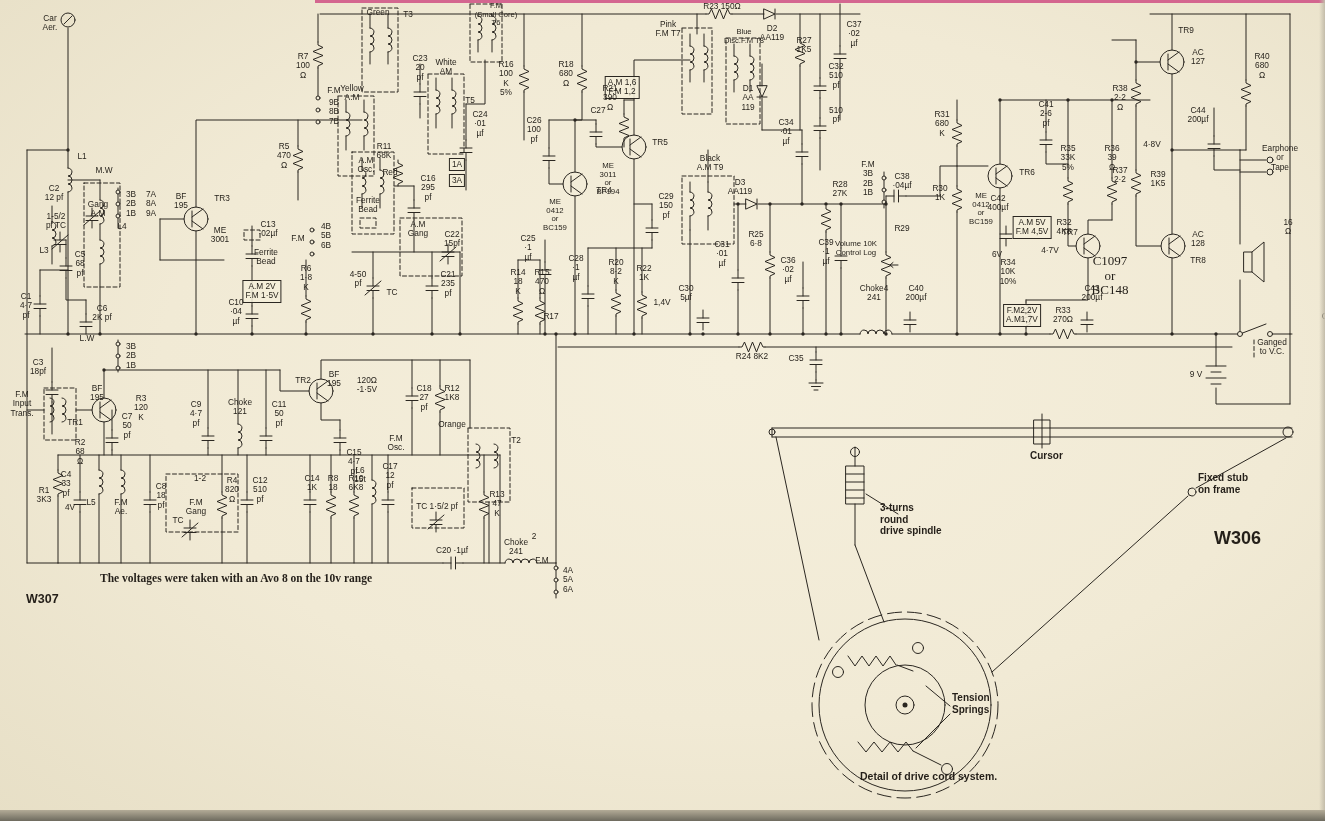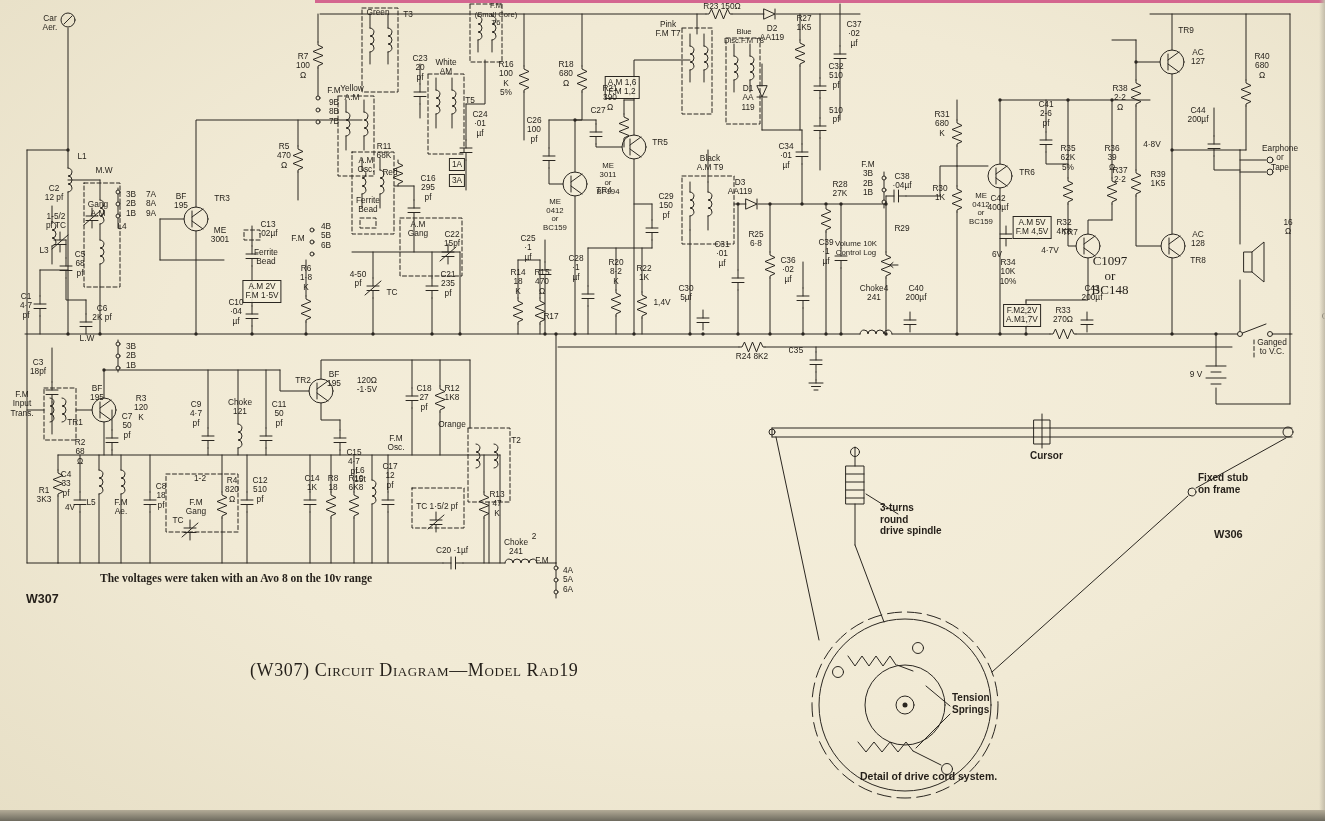--- a/index.html
+++ b/index.html
@@ -16,21 +16,21 @@
   .ink .pad{fill:#f2ecd8;}
   .dash{stroke-dasharray:4 2.5;}
   .labels{position:absolute;left:0;top:0;width:1325px;height:821px;pointer-events:none;}
   .lbl{position:absolute;transform:translateX(-50%);font-size:8.3px;line-height:1.12;text-align:center;
        white-space:pre-line;color:#221e18;letter-spacing:0;}
   .lbl.boxed{border:1px solid #2b2721;padding:1px 2px;background:rgba(244,238,218,.88);}
   .caption{position:absolute;font-family:"Liberation Serif",serif;font-variant:small-caps;
        font-size:18px;letter-spacing:.6px;color:#241f19;white-space:nowrap;}
   .note{position:absolute;font-family:"Liberation Serif",serif;font-weight:700;font-size:11.5px;color:#241f19;white-space:nowrap;}
   .mark{position:absolute;font-weight:700;font-size:12.5px;color:#241f19;}
-  .mark.big{font-size:11px;}
+  .mark.big{font-size:18px;}
   .dlabel{position:absolute;font-size:10px;font-weight:700;line-height:1.15;white-space:pre-line;color:#241f19;}
 </style>
 </head>
 <body>
 
 <div class="page">
 
   <svg class="draw" width="1325" height="821" viewBox="0 0 1325 821">
     <defs>
       <g id="res">
@@ -544,21 +544,21 @@
       <div class="lbl" style="left: 616px; top: 258px;">R20
 8·2
 K</div>
       <div class="lbl" style="left: 644px; top: 264px;">R22
 1K</div>
       <div class="lbl" style="left: 662px; top: 298px;">1,4V</div>
       <div class="lbl" style="left: 551px; top: 312px;">R17</div>
       <div class="lbl" style="left: 686px; top: 284px;">C30
 5µf</div>
       <div class="lbl" style="left: 752px; top: 352px;">R24 8K2</div>
-      <div class="lbl" style="left: 796px; top: 346px; font-family: Liberation Mono, monospace;">C35</div>
+      <div class="lbl" style="left: 796px; top: 354px;">C35</div>
       <div class="lbl" style="left: 874px; top: 284px;">Choke4
 241</div>
       <div class="lbl" style="left: 916px; top: 284px;">C40
 200µf</div>
       <div class="lbl boxed" style="left: 1022px; top: 304px;">F.M2,2V
 A.M1,7V</div>
       <div class="lbl" style="left: 1063px; top: 306px;">R33
 270Ω</div>
       <div class="lbl" style="left: 1092px; top: 284px;">C43
 200µf</div>
@@ -584,21 +584,21 @@
       <div class="lbl" style="left: 1027px; top: 168px;">TR6</div>
       <div class="lbl" style="left: 942px; top: 110px;">R31
 680
 K</div>
       <div class="lbl" style="left: 940px; top: 184px;">R30
 1K</div>
       <div class="lbl" style="left: 1046px; top: 100px;">C41
 2-6
 pf</div>
       <div class="lbl" style="left: 1068px; top: 144px;">R35
-62K
+33K
 5%</div>
       <div class="lbl" style="left: 1112px; top: 144px;">R36
 39
 Ω</div>
       <div class="lbl" style="left: 1120px; top: 166px;">R37
 2·2</div>
       <div class="lbl" style="left: 1158px; top: 170px;">R39
 1K5</div>
       <div class="lbl" style="left: 1152px; top: 140px;">4·8V</div>
       <div class="lbl" style="left: 1120px; top: 84px;">R38
@@ -624,31 +624,31 @@
       <div class="lbl" style="left: 1272px; top: 338px;">Ganged
 to V.C.</div>
       <div class="lbl" style="left: 1196px; top: 370px;">9 V</div>
       <div class="lbl" style="left: 722px; top: 2px;">R23 150Ω</div>
       <div class="lbl" style="left: 668px; top: 20px;">Pink
 F.M T7</div>
       <div class="lbl" style="left: 744px; top: 28px; font-size: 7.6px;">Blue
 Disc.F.M T8</div>
       <div class="lbl" style="left: 772px; top: 24px;">D2
 AA119</div>
-      <div class="lbl" style="left: 804px; top: 14px;">R27
+      <div class="lbl" style="left: 804px; top: 36px;">R27
 1K5</div>
       <div class="lbl" style="left: 836px; top: 62px;">C32
 510
 pf</div>
       <div class="lbl" style="left: 836px; top: 106px;">510
 pf</div>
       <div class="lbl" style="left: 748px; top: 84px;">D1
 AA
 119</div>
-      <div class="lbl" style="left: 786px; top: 118px; margin-top: 24px;">C34
+      <div class="lbl" style="left: 786px; top: 118px;">C34
 ·01
 µf</div>
       <div class="lbl" style="left: 854px; top: 20px;">C37
 ·02
 µf</div>
       <div class="lbl" style="left: 710px; top: 154px;">Black
 A.M T9</div>
       <div class="lbl" style="left: 740px; top: 178px; text-align: center;">D3
 AA119</div>
       <div class="lbl" style="left: 840px; top: 180px;">R28
@@ -671,21 +671,20 @@
       <div class="lbl" style="left: 722px; top: 240px;">C31
 ·01
 µf</div>
       <div class="lbl" style="left: 756px; top: 230px;">R25
 6·8</div>
     </div>
 
   <div class="note" style="left:100px;top:572px">The voltages were taken with an Avo 8 on the 10v range</div>
   <div class="mark" style="left:26px;top:592px">W307</div>
   <div class="mark big" style="left:1214px;top:528px">W306</div>
-  <div class="caption" style="left:250px;top:660px">(W307) Circuit Diagram—Model Rad19</div>
 
   <div class="dlabel" style="left:1030px;top:450px">Cursor</div>
   <div class="dlabel" style="left:880px;top:502px">3-turns
 round
 drive spindle</div>
   <div class="dlabel" style="left:1198px;top:472px">Fixed stub
 on frame</div>
   <div class="dlabel" style="left:952px;top:692px">Tension
 Springs</div>
   <div class="dlabel" style="left:860px;top:770px;font-size:10.5px">Detail of drive cord system.</div>

